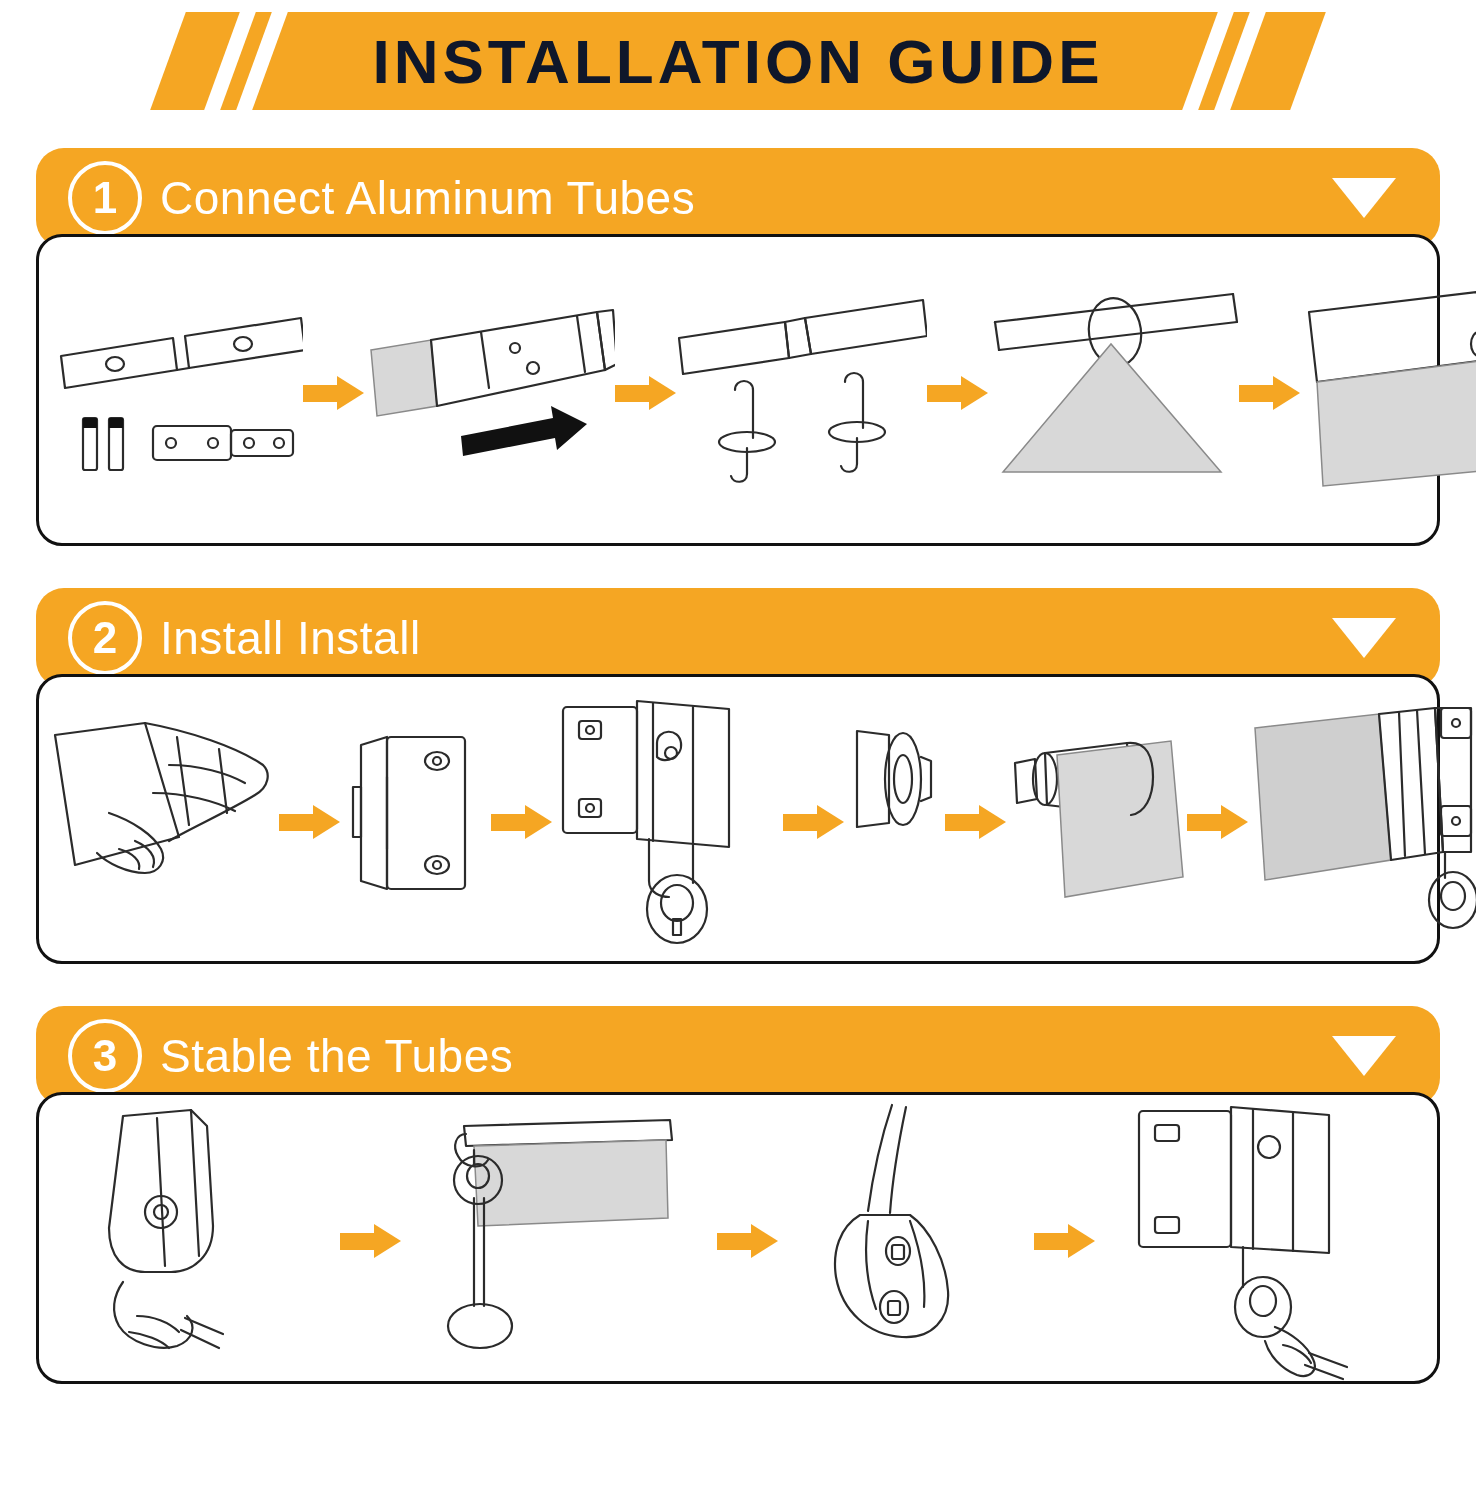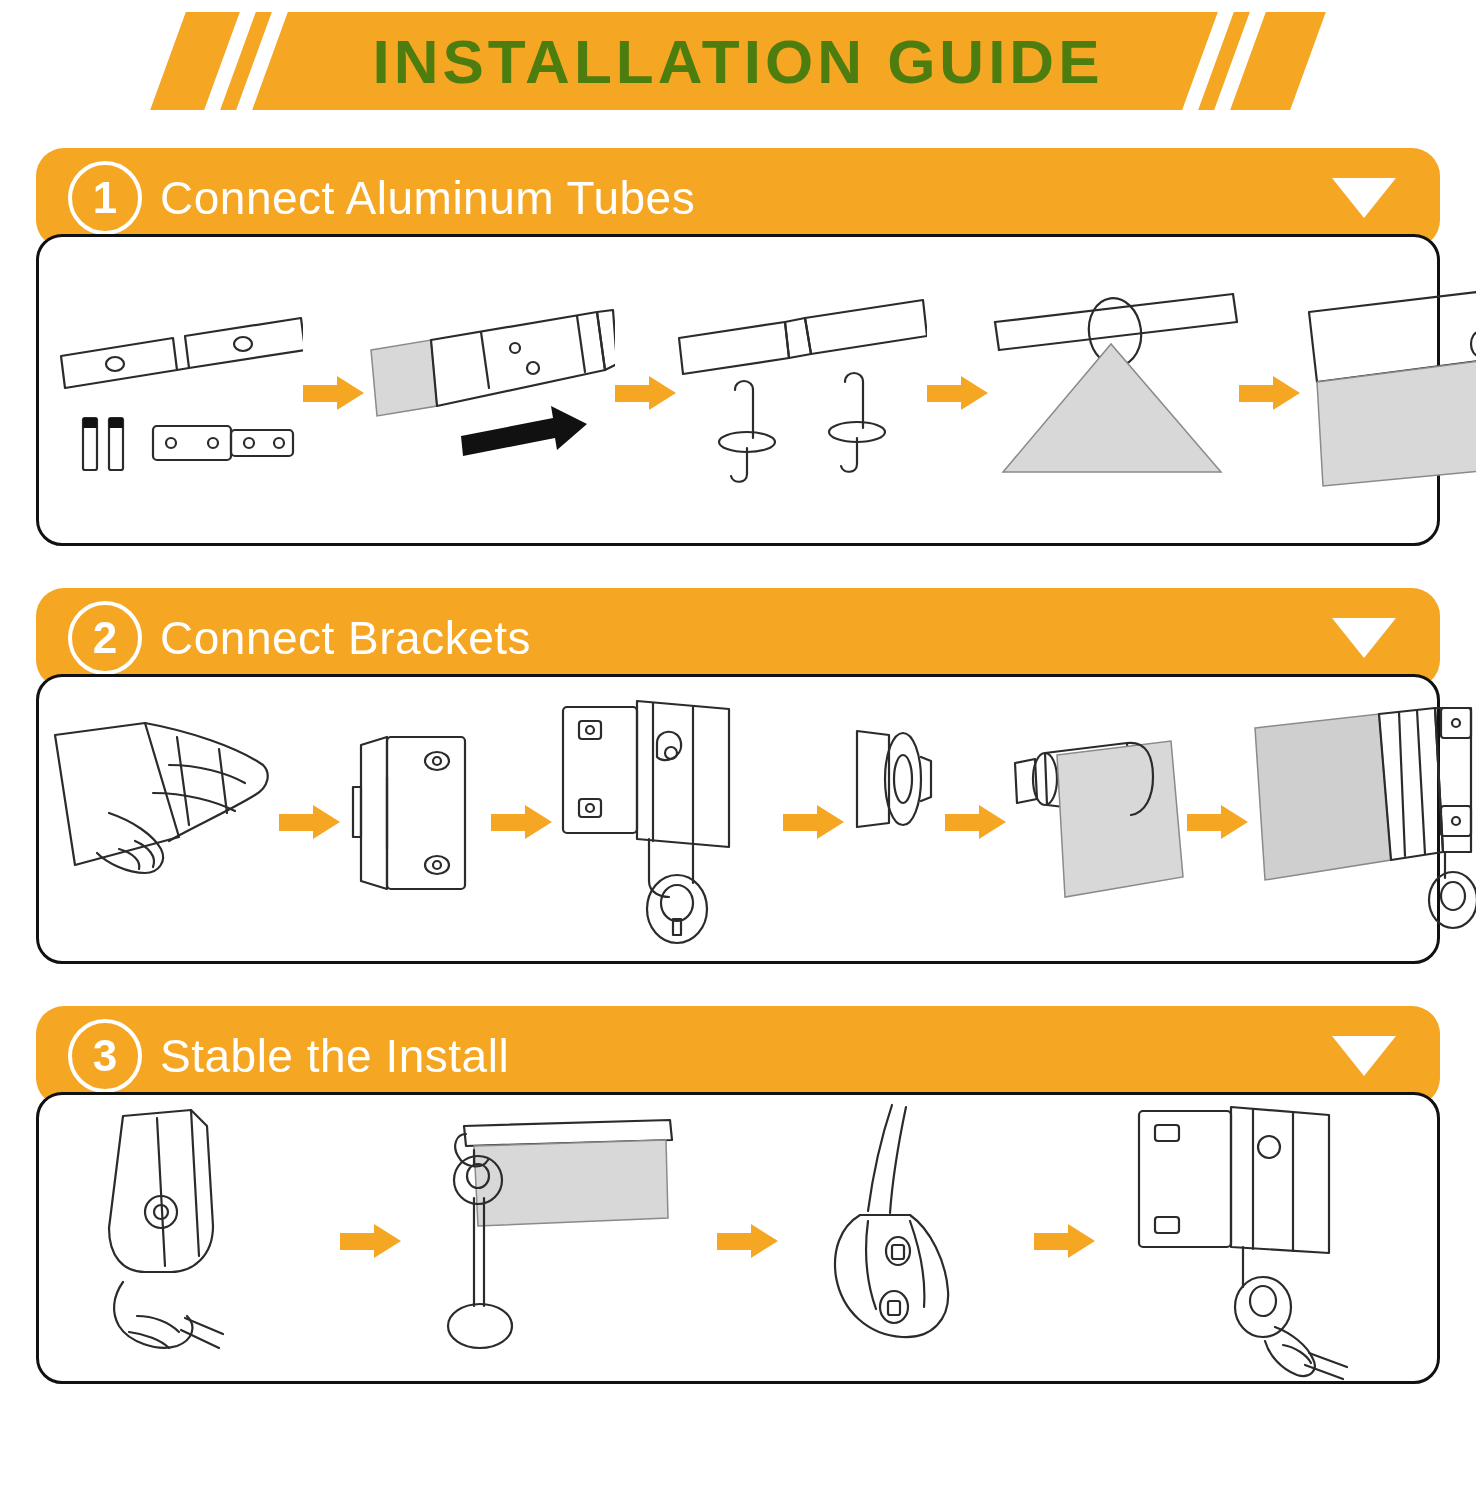--- a/index.html
+++ b/index.html
@@ -47,21 +47,21 @@
   .slash.s4 { left: 1232px; background:#ffffff; width:16px; }
   .header-title {
     position: absolute;
     left: 0;
     top: 12px;
     width: 1476px;
     height: 98px;
     display: flex;
     align-items: center;
     justify-content: center;
-    color: #4d7c0f;
+    color: #0f172a;
     font-size: 62px;
     font-weight: bold;
     letter-spacing: 4px;
     z-index: 5;
   }
 
   
   .step {
     position: relative;
     margin: 0 auto;
@@ -277,21 +277,21 @@
         </svg>
       </div>
 
     </div>
   </div>
 </div>
 
 <div class="step" style="margin-top:42px;">
   <div class="step-header">
     <div class="step-badge">2</div>
-    <div class="step-title">Connect Brackets</div>
+    <div class="step-title">Install Install</div>
     <div class="chevron-down"></div>
   </div>
   <div class="step-body" style="height:290px;">
     <div class="row" style="height:290px;padding:0 10px;">
 
       <div class="cell">
         <svg width="230" height="210" viewBox="0 0 230 210">
           <path class="ln" d="M6 18 L96 6 L130 120 L26 148 Z"></path>
           <path class="ln" d="M96 6 C140 14 188 30 214 48 C222 56 220 70 206 78 C180 94 140 112 120 124"></path>
           <path class="ln" d="M120 48 C150 48 178 56 196 66"></path>
@@ -398,21 +398,21 @@
         </svg>
       </div>
 
     </div>
   </div>
 </div>
 
 <div class="step" style="margin-top:42px;">
   <div class="step-header">
     <div class="step-badge">3</div>
-    <div class="step-title">Stable the Install</div>
+    <div class="step-title">Stable the Tubes</div>
     <div class="chevron-down"></div>
   </div>
   <div class="step-body" style="height:292px;">
     <div class="row" style="height:292px;padding:0 20px;">
 
       <div class="cell">
         <svg width="240" height="270" viewBox="0 0 240 270">
           <path class="ln" d="M50 10 L118 4 L134 20 L140 120 C140 150 120 166 98 166 L72 166 C50 166 36 150 36 122 Z"></path>
           <path class="ln" d="M84 12 L92 160"></path>
           <path class="ln" d="M118 4 L126 150"></path>

